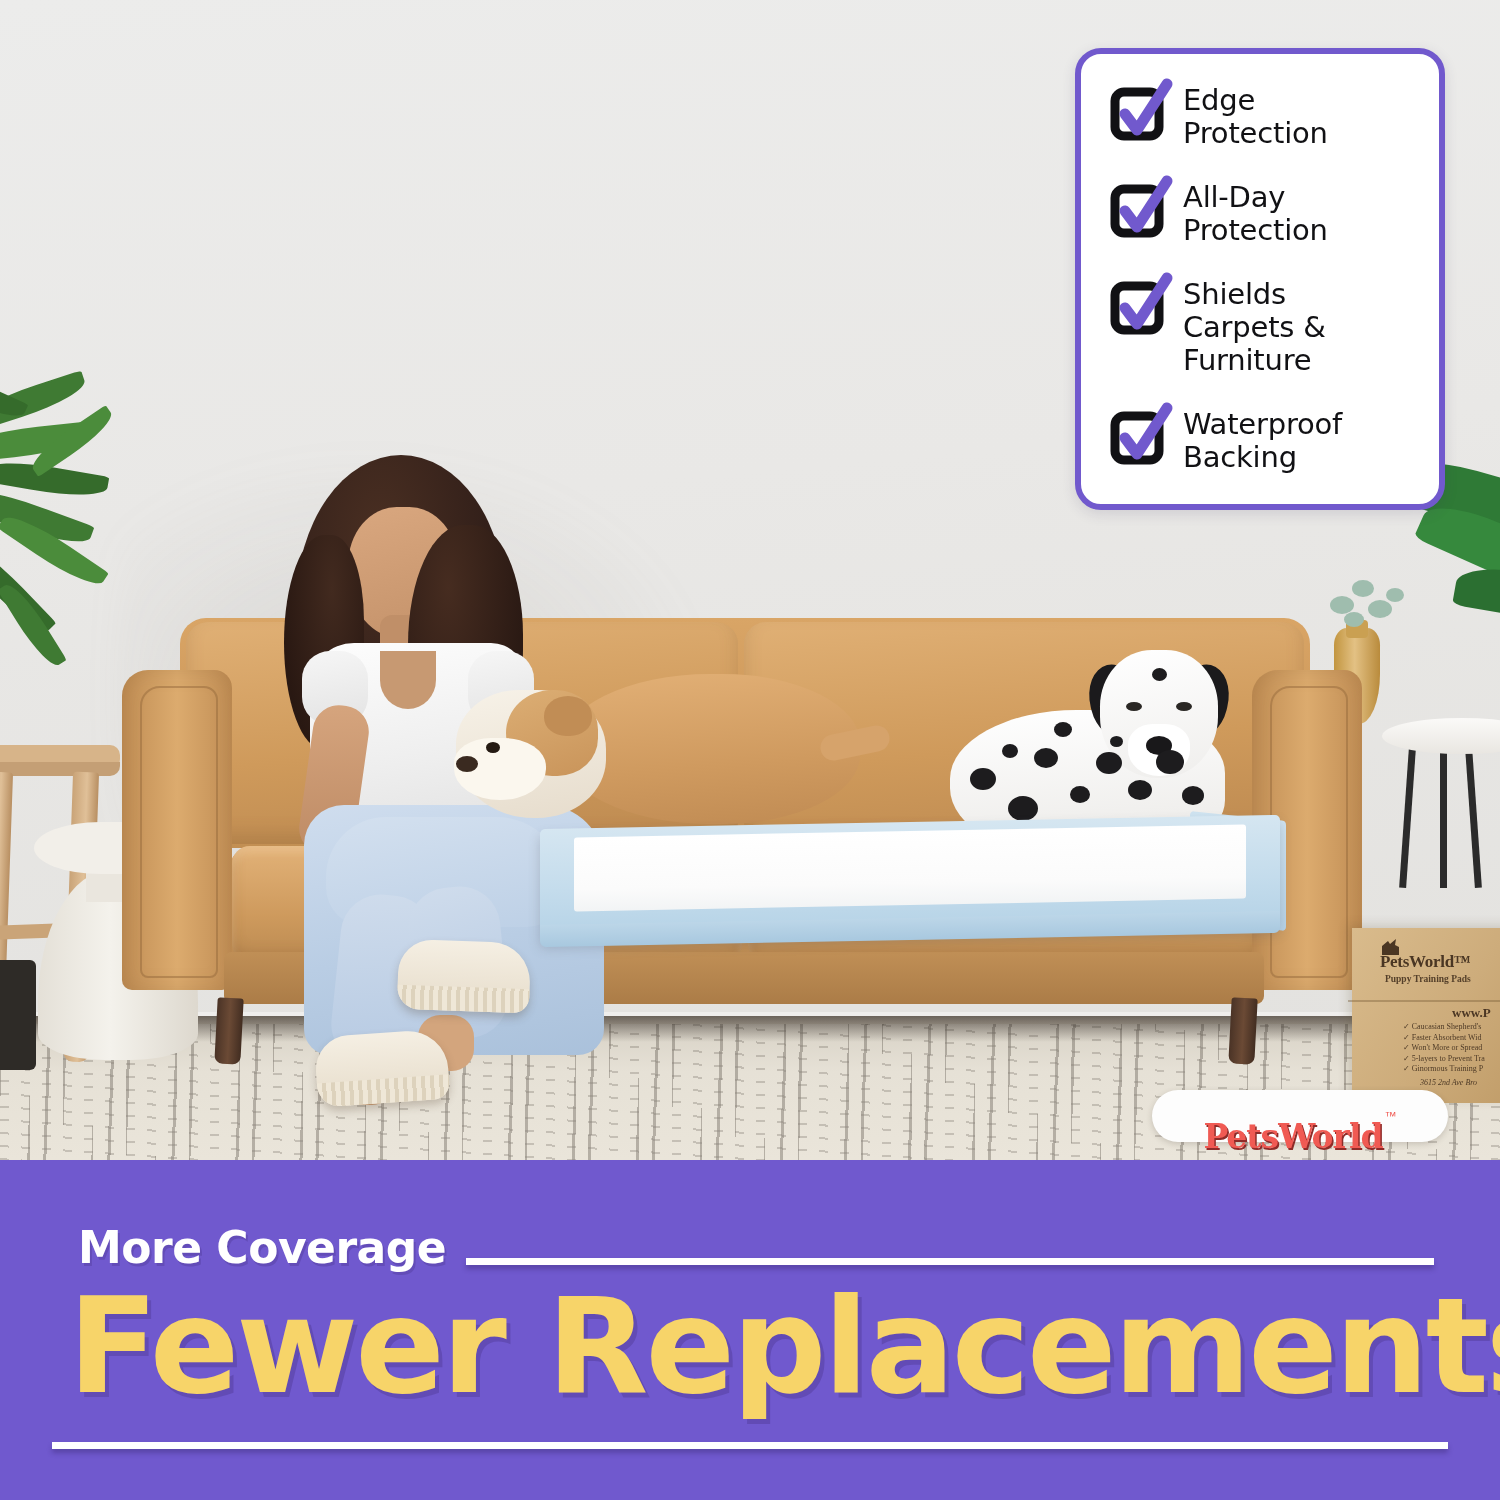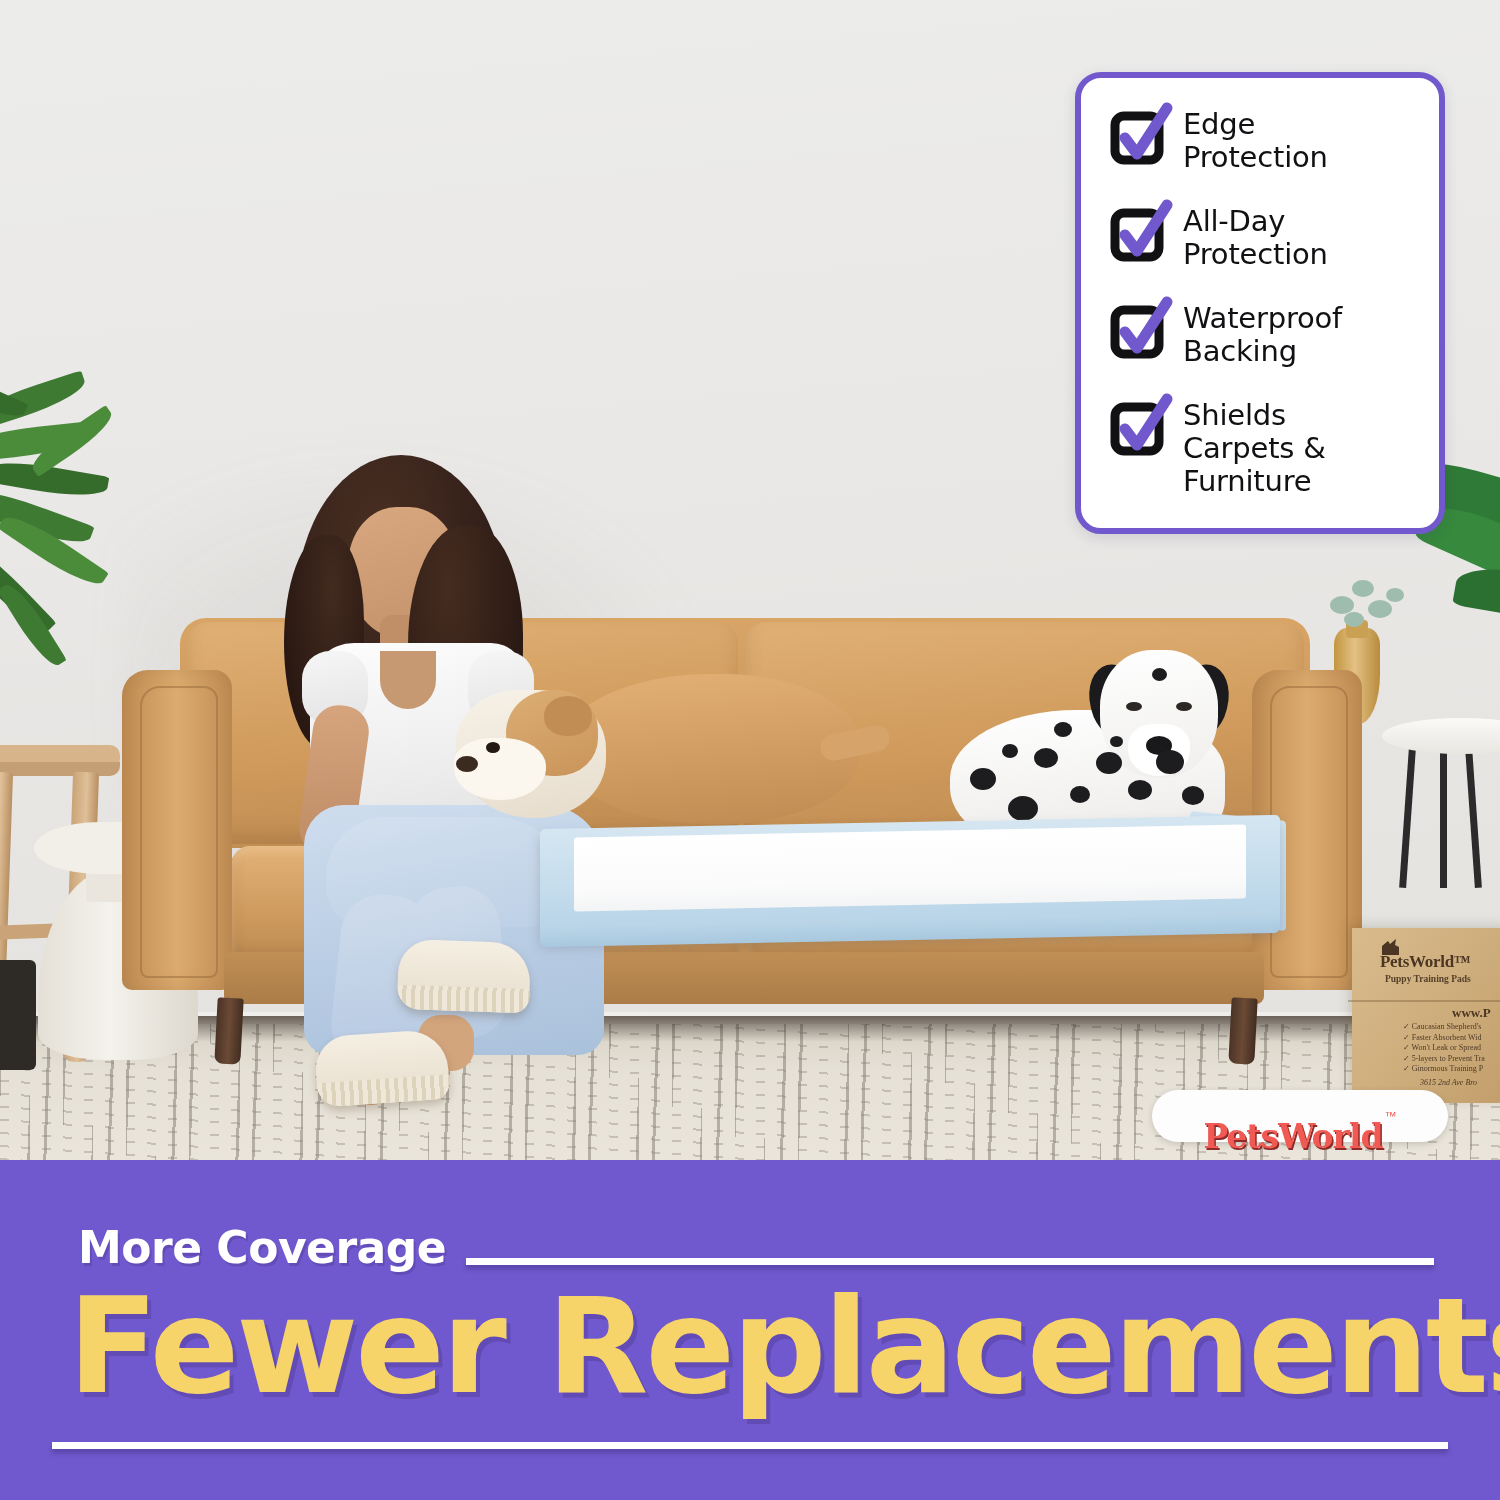--- a/index.html
+++ b/index.html
@@ -179,21 +179,21 @@
       font-weight:bold;font-size:88px;line-height:100px;letter-spacing:-1px;
       color:#6c56c6;text-shadow:3px 4px 0 rgba(120,110,140,.22);
       font-family:"DejaVu Sans","Liberation Sans",sans-serif;}
   .headline .l2{display:block;}
 
   
   .card{position:absolute;left:1075px;top:48px;width:370px;height:462px;
       background:#ffffff;border:6px solid #7159cd;border-radius:26px;
       box-shadow:0 4px 14px rgba(60,50,90,.14);
       padding:14px 16px;box-sizing:border-box;
-      display:flex;flex-direction:column;justify-content:space-around;margin-top:24px;}
+      display:flex;flex-direction:column;justify-content:space-around;}
   .cl-item{display:flex;align-items:flex-start;gap:16px;padding:2px 0 2px 14px;}
   .cbox{position:relative;width:56px;height:52px;flex:0 0 56px;margin-top:2px;}
   .cbox svg{position:absolute;left:0;top:-6px;overflow:visible;}
   .cl-text{font-size:29px;line-height:33px;color:#111114;font-weight:400;letter-spacing:-.2px;
       font-family:"DejaVu Sans","Liberation Sans",sans-serif;}
 
   
   .logo{position:absolute;left:1152px;top:1090px;width:296px;height:52px;border-radius:26px;
       background:#fdfdfd;box-shadow:0 2px 6px rgba(60,50,40,.2);
       display:flex;align-items:center;justify-content:center;}
@@ -362,21 +362,21 @@
     <div class="box-seam"></div>
     <svg class="box-dogicon" viewBox="0 0 26 18">
       <path d="M2 17 L2 8 L8 3 L10 6 L16 1 L15 7 L19 9 L19 17 Z" fill="#4a3623"></path>
     </svg>
     <div class="box-logo">PetsWorld™</div>
     <div class="box-sub">Puppy Training Pads</div>
     <div class="box-www">www.P</div>
     <div class="box-list">
       <div>✓ Caucasian Shepherd's</div>
       <div>✓ Faster Absorbent Wid</div>
-      <div>✓ Won't Leak or Spread</div>
+      <div>✓ Won't More or Spread</div>
       <div>✓ 5-layers to Prevent Tra</div>
       <div>✓ Ginormous Training P</div>
     </div>
     <div class="box-addr">3615 2nd Ave Bro</div>
   </div>
 
 
   <div class="card">
 
     <div class="cl-item">
@@ -406,36 +406,36 @@
     </div>
 
     <div class="cl-item">
       <span class="cbox">
         <svg width="60" height="62" viewBox="0 0 60 62">
           <rect x="4" y="12" width="44" height="44" rx="9" fill="none" stroke="#111114" stroke-width="9"></rect>
           <path d="M14 34 L26 50 L56 4" fill="none" stroke="#7159cd" stroke-width="11" stroke-linecap="round" stroke-linejoin="round"></path>
         </svg>
       </span>
       <span class="cl-text">
-        <span>Waterproof</span><br>
-        <span>Backing</span>
+        <span>Shields</span><br>
+        <span>Carpets &amp;</span><br>
+        <span>Furniture</span>
       </span>
     </div>
 
     <div class="cl-item">
       <span class="cbox">
         <svg width="60" height="62" viewBox="0 0 60 62">
           <rect x="4" y="12" width="44" height="44" rx="9" fill="none" stroke="#111114" stroke-width="9"></rect>
           <path d="M14 34 L26 50 L56 4" fill="none" stroke="#7159cd" stroke-width="11" stroke-linecap="round" stroke-linejoin="round"></path>
         </svg>
       </span>
       <span class="cl-text">
-        <span>Shields</span><br>
-        <span>Carpets &amp;</span><br>
-        <span>Furniture</span>
+        <span>Waterproof</span><br>
+        <span>Backing</span>
       </span>
     </div>
 
   </div>
 
   <div class="logo">
     <span class="logo-text">PetsWorld</span>
       <span class="logo-tm">™</span>
   </div>
 

